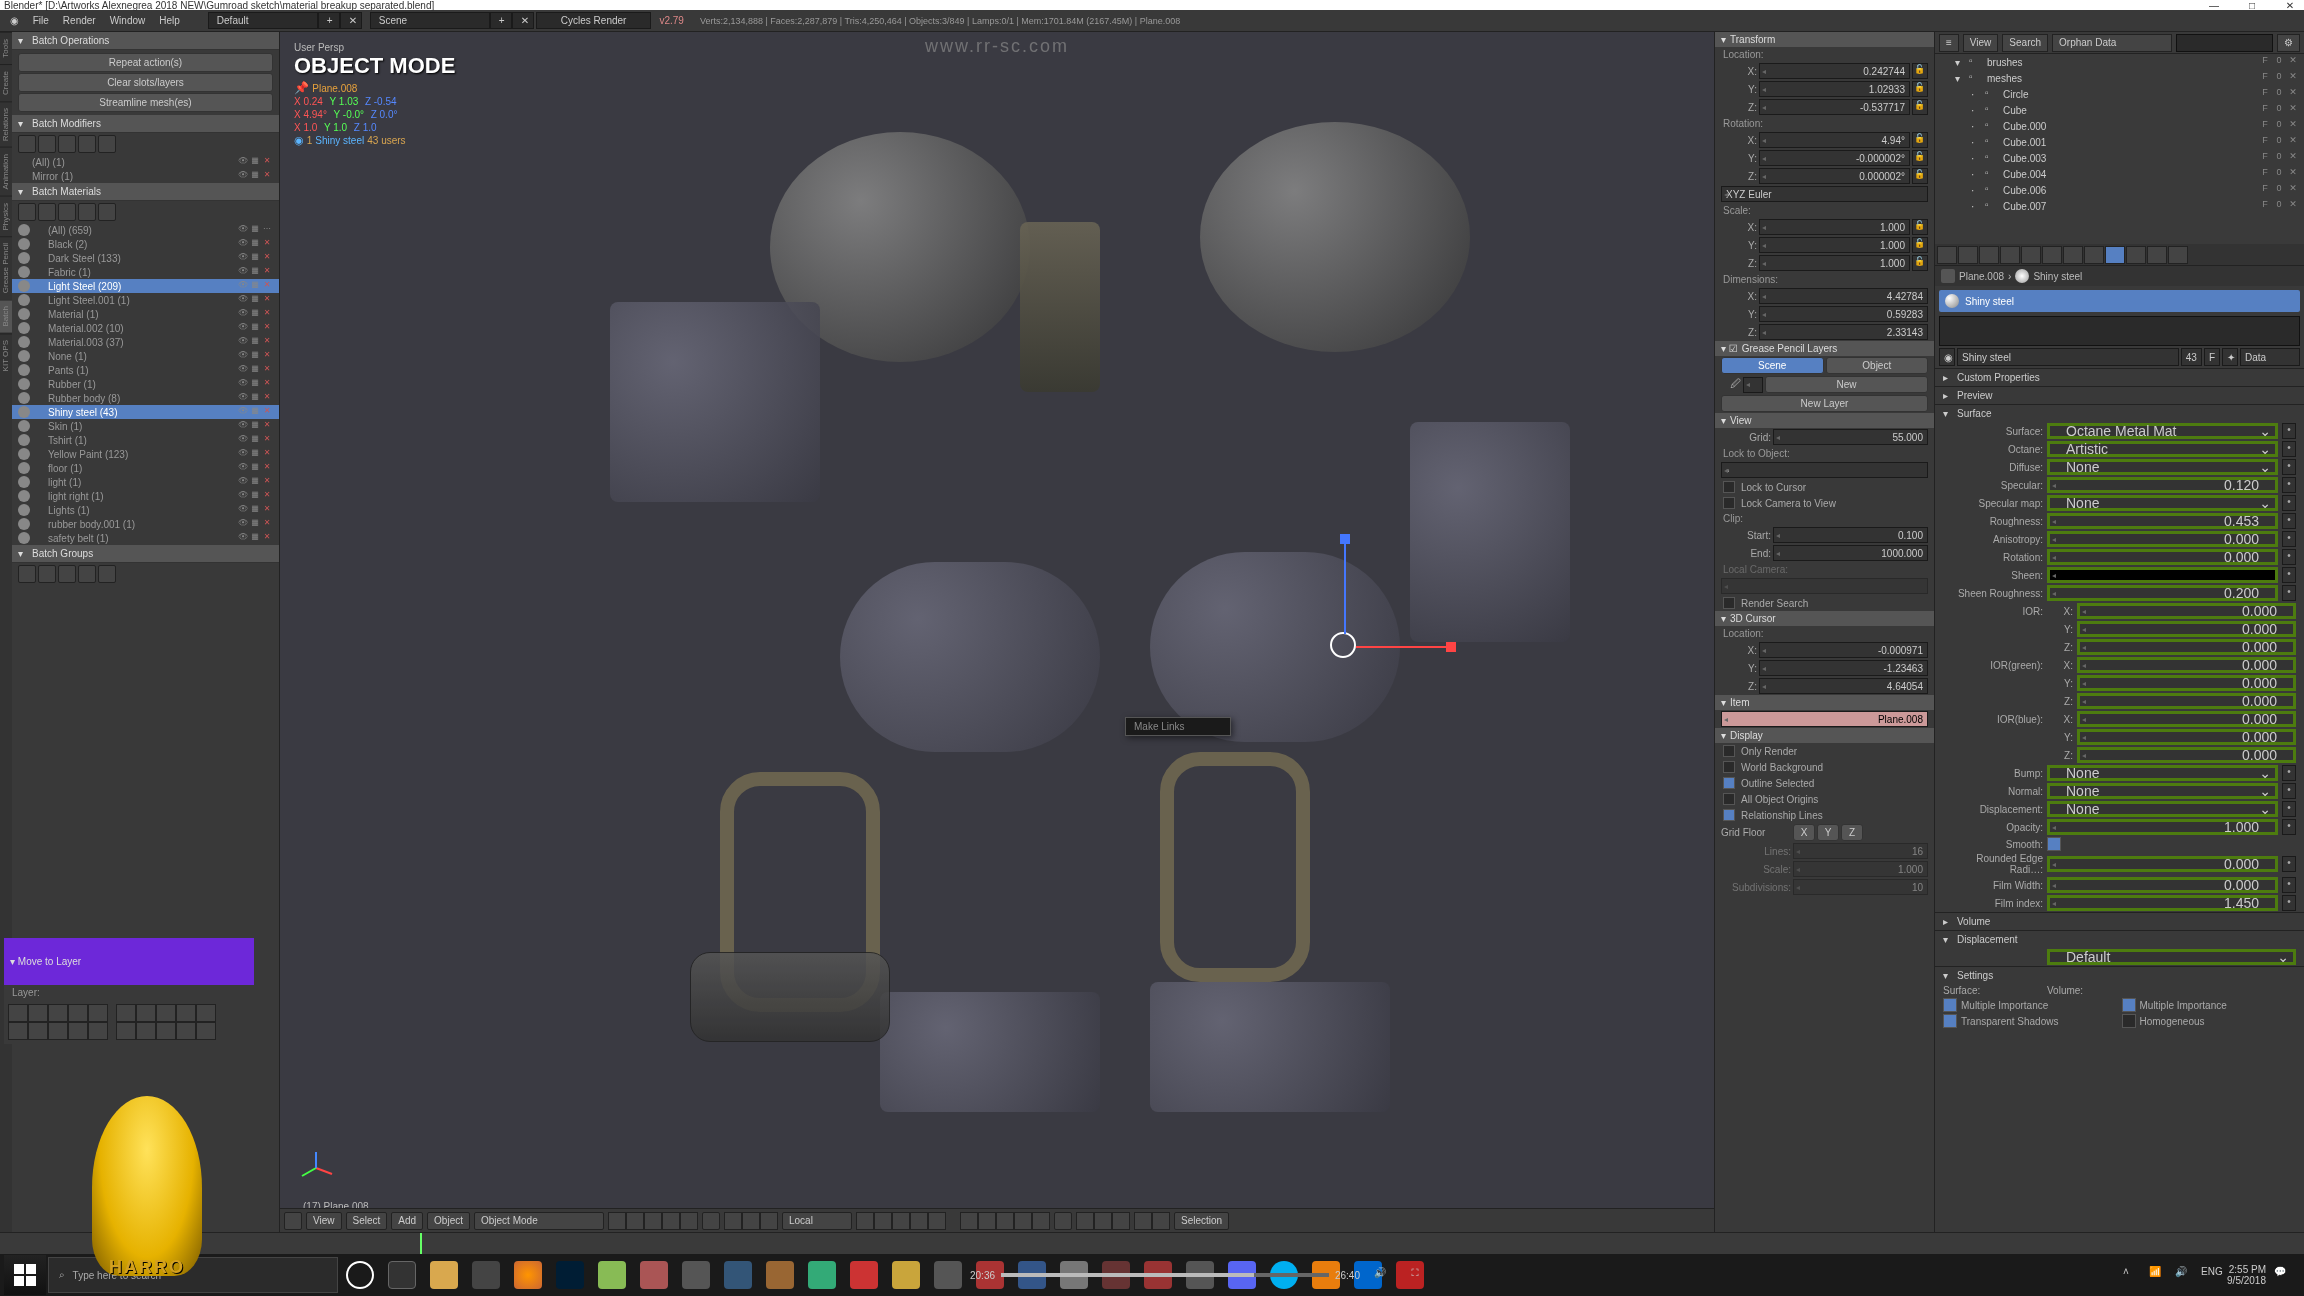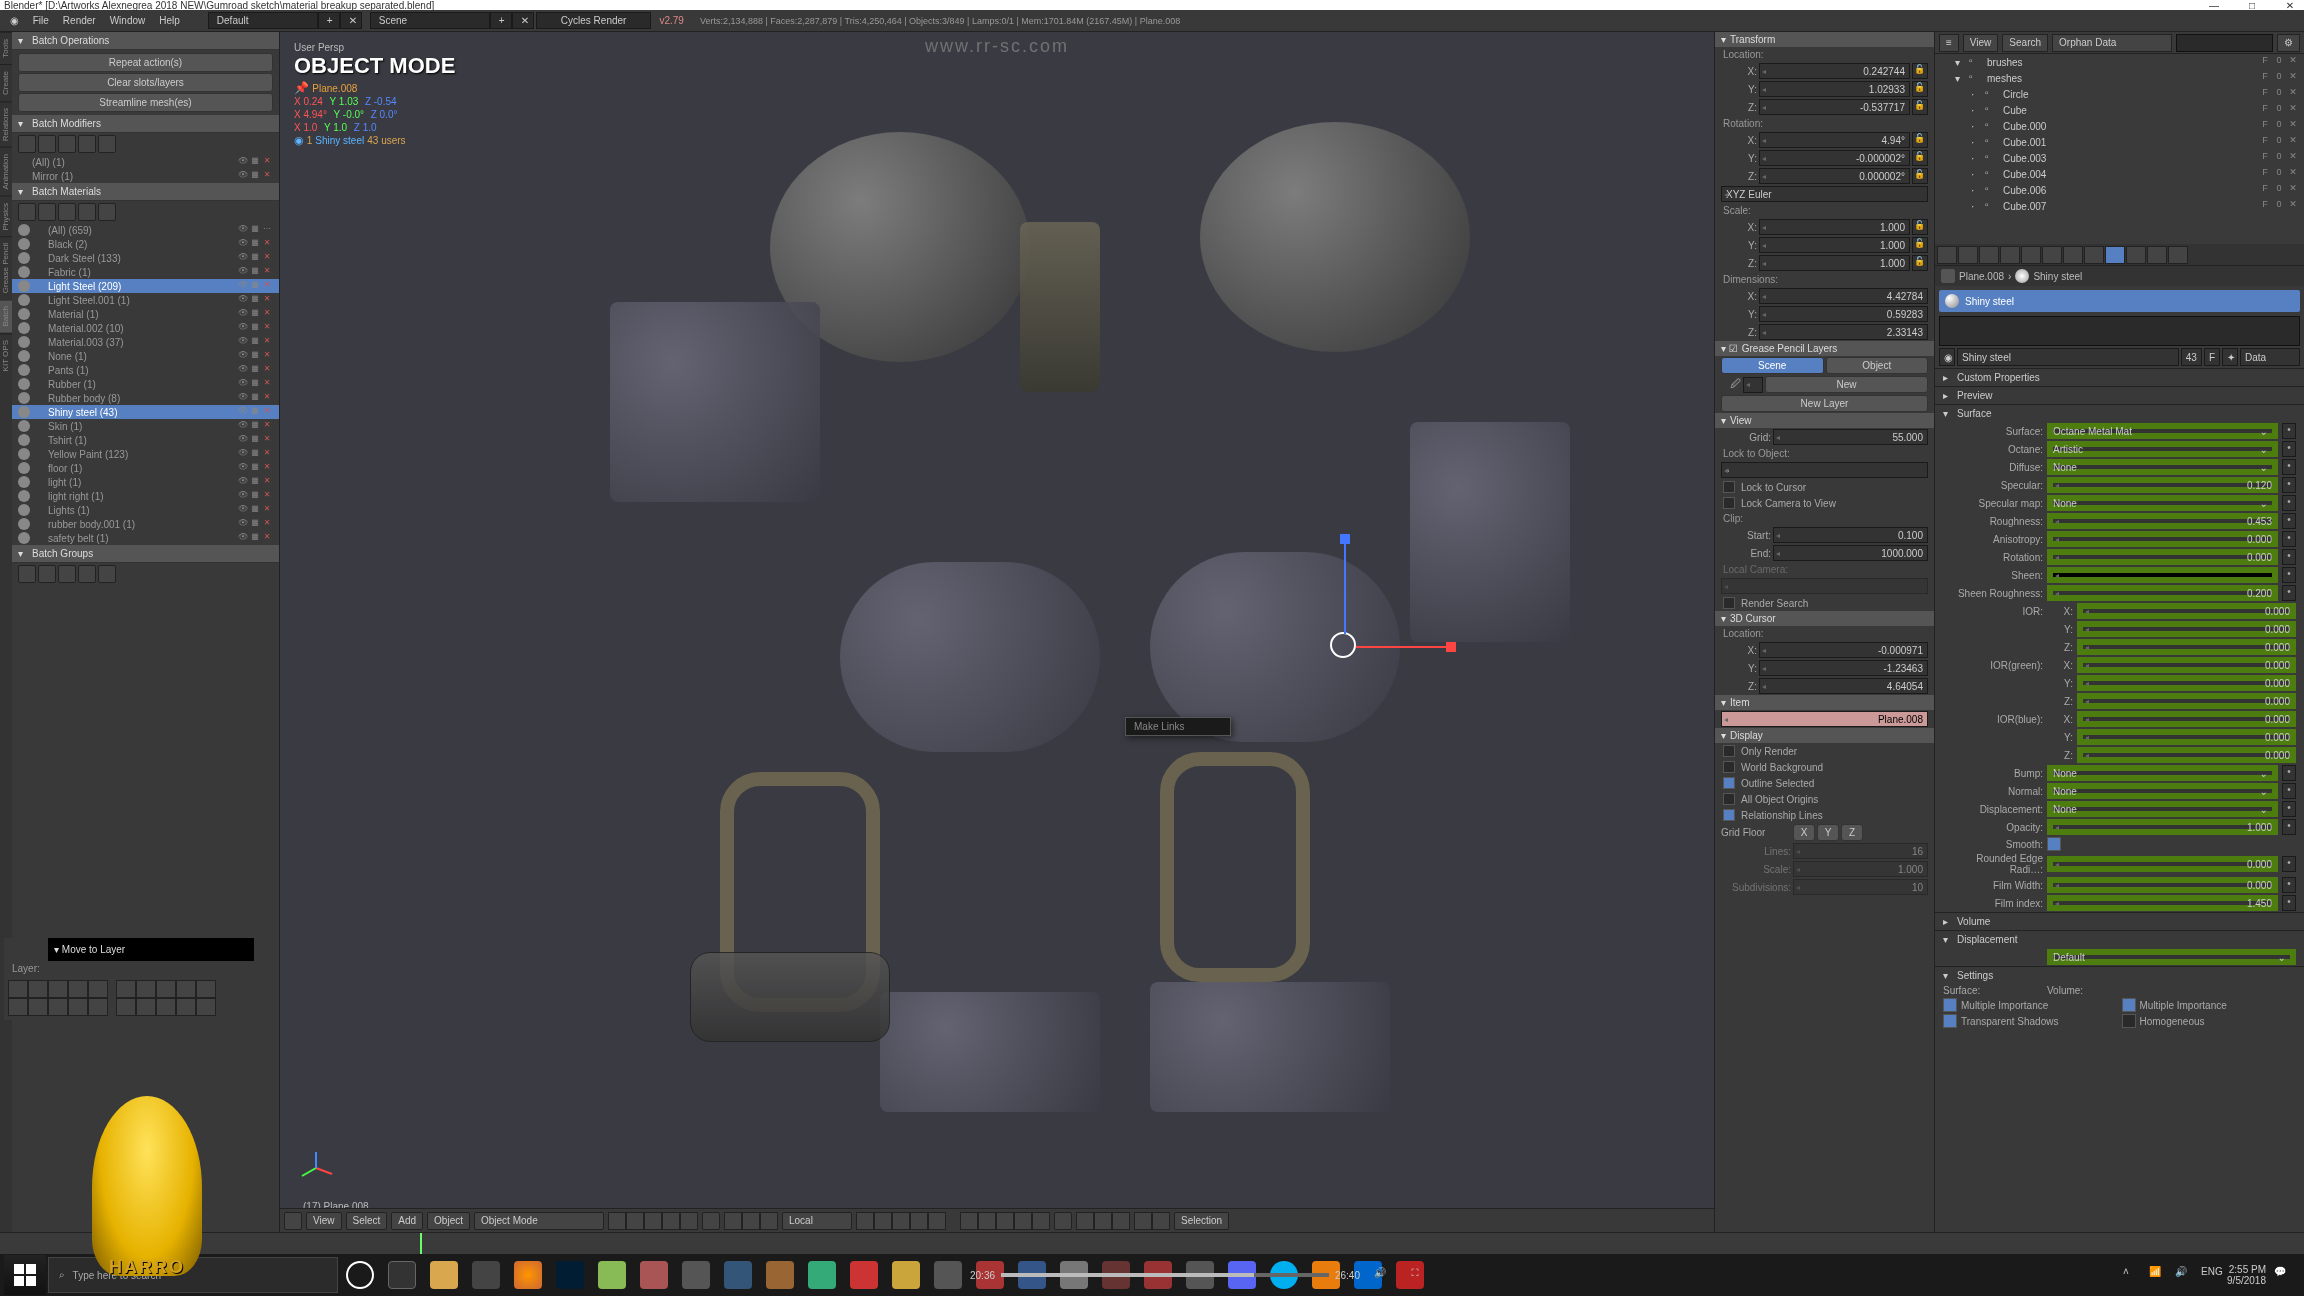--- a/index.html
+++ b/index.html
@@ -122,21 +122,21 @@
 .matslot { margin:4px; background:#5680c2; padding:4px 6px; color:#fff; border-radius:2px; display:flex; align-items:center; }
 .matslot .mball { width:14px; height:14px; background:radial-gradient(circle at 30% 30%,#fff,#888); border-radius:50%; margin-right:6px; }
 .matlink { margin:2px 4px; display:flex; gap:2px; }
 .matlink .mf { background:#333; border:1px solid #1a1a1a; height:18px; padding:0 4px; color:#ccc; display:flex; align-items:center; }
 
 .propsection { border-top:1px solid #222; }
 .propsection .pshdr { padding:3px 8px; color:#ccc; display:flex; align-items:center; gap:4px; }
 .propsection .pshdr .tri { width:10px; }
 .proprow { display:flex; align-items:center; padding:1px 8px; gap:4px; }
 .proprow .pl { width:100px; text-align:right; color:#aaa; font-size:10px; }
-.proprow .pf { flex:1; background:#333; border:6px solid #4d7c0f; height:16px; color:#ccc; display:flex; align-items:center; justify-content:flex-end; padding:0 0; font-size:10px; position:relative; }
+.proprow .pf { flex:1; background:#333; border:3px solid #4d7c0f; height:16px; color:#ccc; display:flex; align-items:center; justify-content:flex-end; padding:0 16px; font-size:14px; position:relative; }
 .proprow .pf::before { content:"◂"; position:absolute; left:2px; color:#666; font-size:8px; }
 .proprow .pf.dropdown { justify-content:flex-start; }
 .proprow .pf.dropdown::before { display:none; }
 .proprow .pf.dropdown::after { content:"⌄"; position:absolute; right:4px; }
 .proprow .pf.color { background:#000; }
 .proprow .pcb { width:14px; height:14px; background:#2a2a2a; border:1px solid #555; }
 .proprow .pcb.on { background:#5680c2; }
 
 
 .timeline { height:66px; background:#393939; border-top:1px solid #222; position:relative; }
@@ -145,21 +145,21 @@
 .timeline .ticks { position:absolute; bottom:0; left:0; right:0; height:14px; background:#333; display:flex; align-items:center; color:#aaa; font-size:9px; }
 .timeline .ticks span { position:absolute; }
 .tl-footer { height:22px; background:#393939; display:flex; align-items:center; gap:4px; padding:0 4px; border-top:1px solid #222; }
 .tl-footer .tb { height:18px; padding:0 6px; background:#444; border:1px solid #222; color:#ccc; }
 .tl-footer .tf { height:18px; background:#333; border:1px solid #1a1a1a; color:#ccc; padding:0 6px; display:flex; align-items:center; }
 .tl-footer .playbtns { display:flex; gap:0; }
 .tl-footer .playbtns .pb { width:22px; height:18px; background:#444; border:1px solid #222; text-align:center; color:#ccc; }
 
 
 .movelayer { position:absolute; left:4px; top:938px; width:250px; background:#393939; z-index:5;}
-.movelayer .mlhdr { background:#000000; padding:6px 6px; color:#ddd;margin-left:44px; }
+.movelayer .mlhdr { background:#6d28d9; padding:18px 6px; color:#ddd; }
 .movelayer .mlgrid { display:flex; flex-wrap:wrap; padding:4px; gap:0; }
 .movelayer .mlcell { width:20px; height:18px; background:#444; border:1px solid #222; }
 .movelayer .mlspacer { width:8px; height:18px; }
 
 
 .harrop { position:absolute; left:92px; bottom:20px; z-index:6; text-align:center; }
 .harrop .banana { width:110px; height:180px; background:radial-gradient(ellipse at 50% 30%, #ffe25a, #e6b200 60%, #7a5a00); border-radius:60px 60px 30px 30px / 100px 100px 40px 40px; position:relative; }
 .harrop .txt { color:#d4a020; font-weight:bold; font-size:18px; letter-spacing:2px; text-shadow:1px 1px 0 #000; position:absolute; bottom:-2px; left:50%; transform:translateX(-50%); }
 
 

